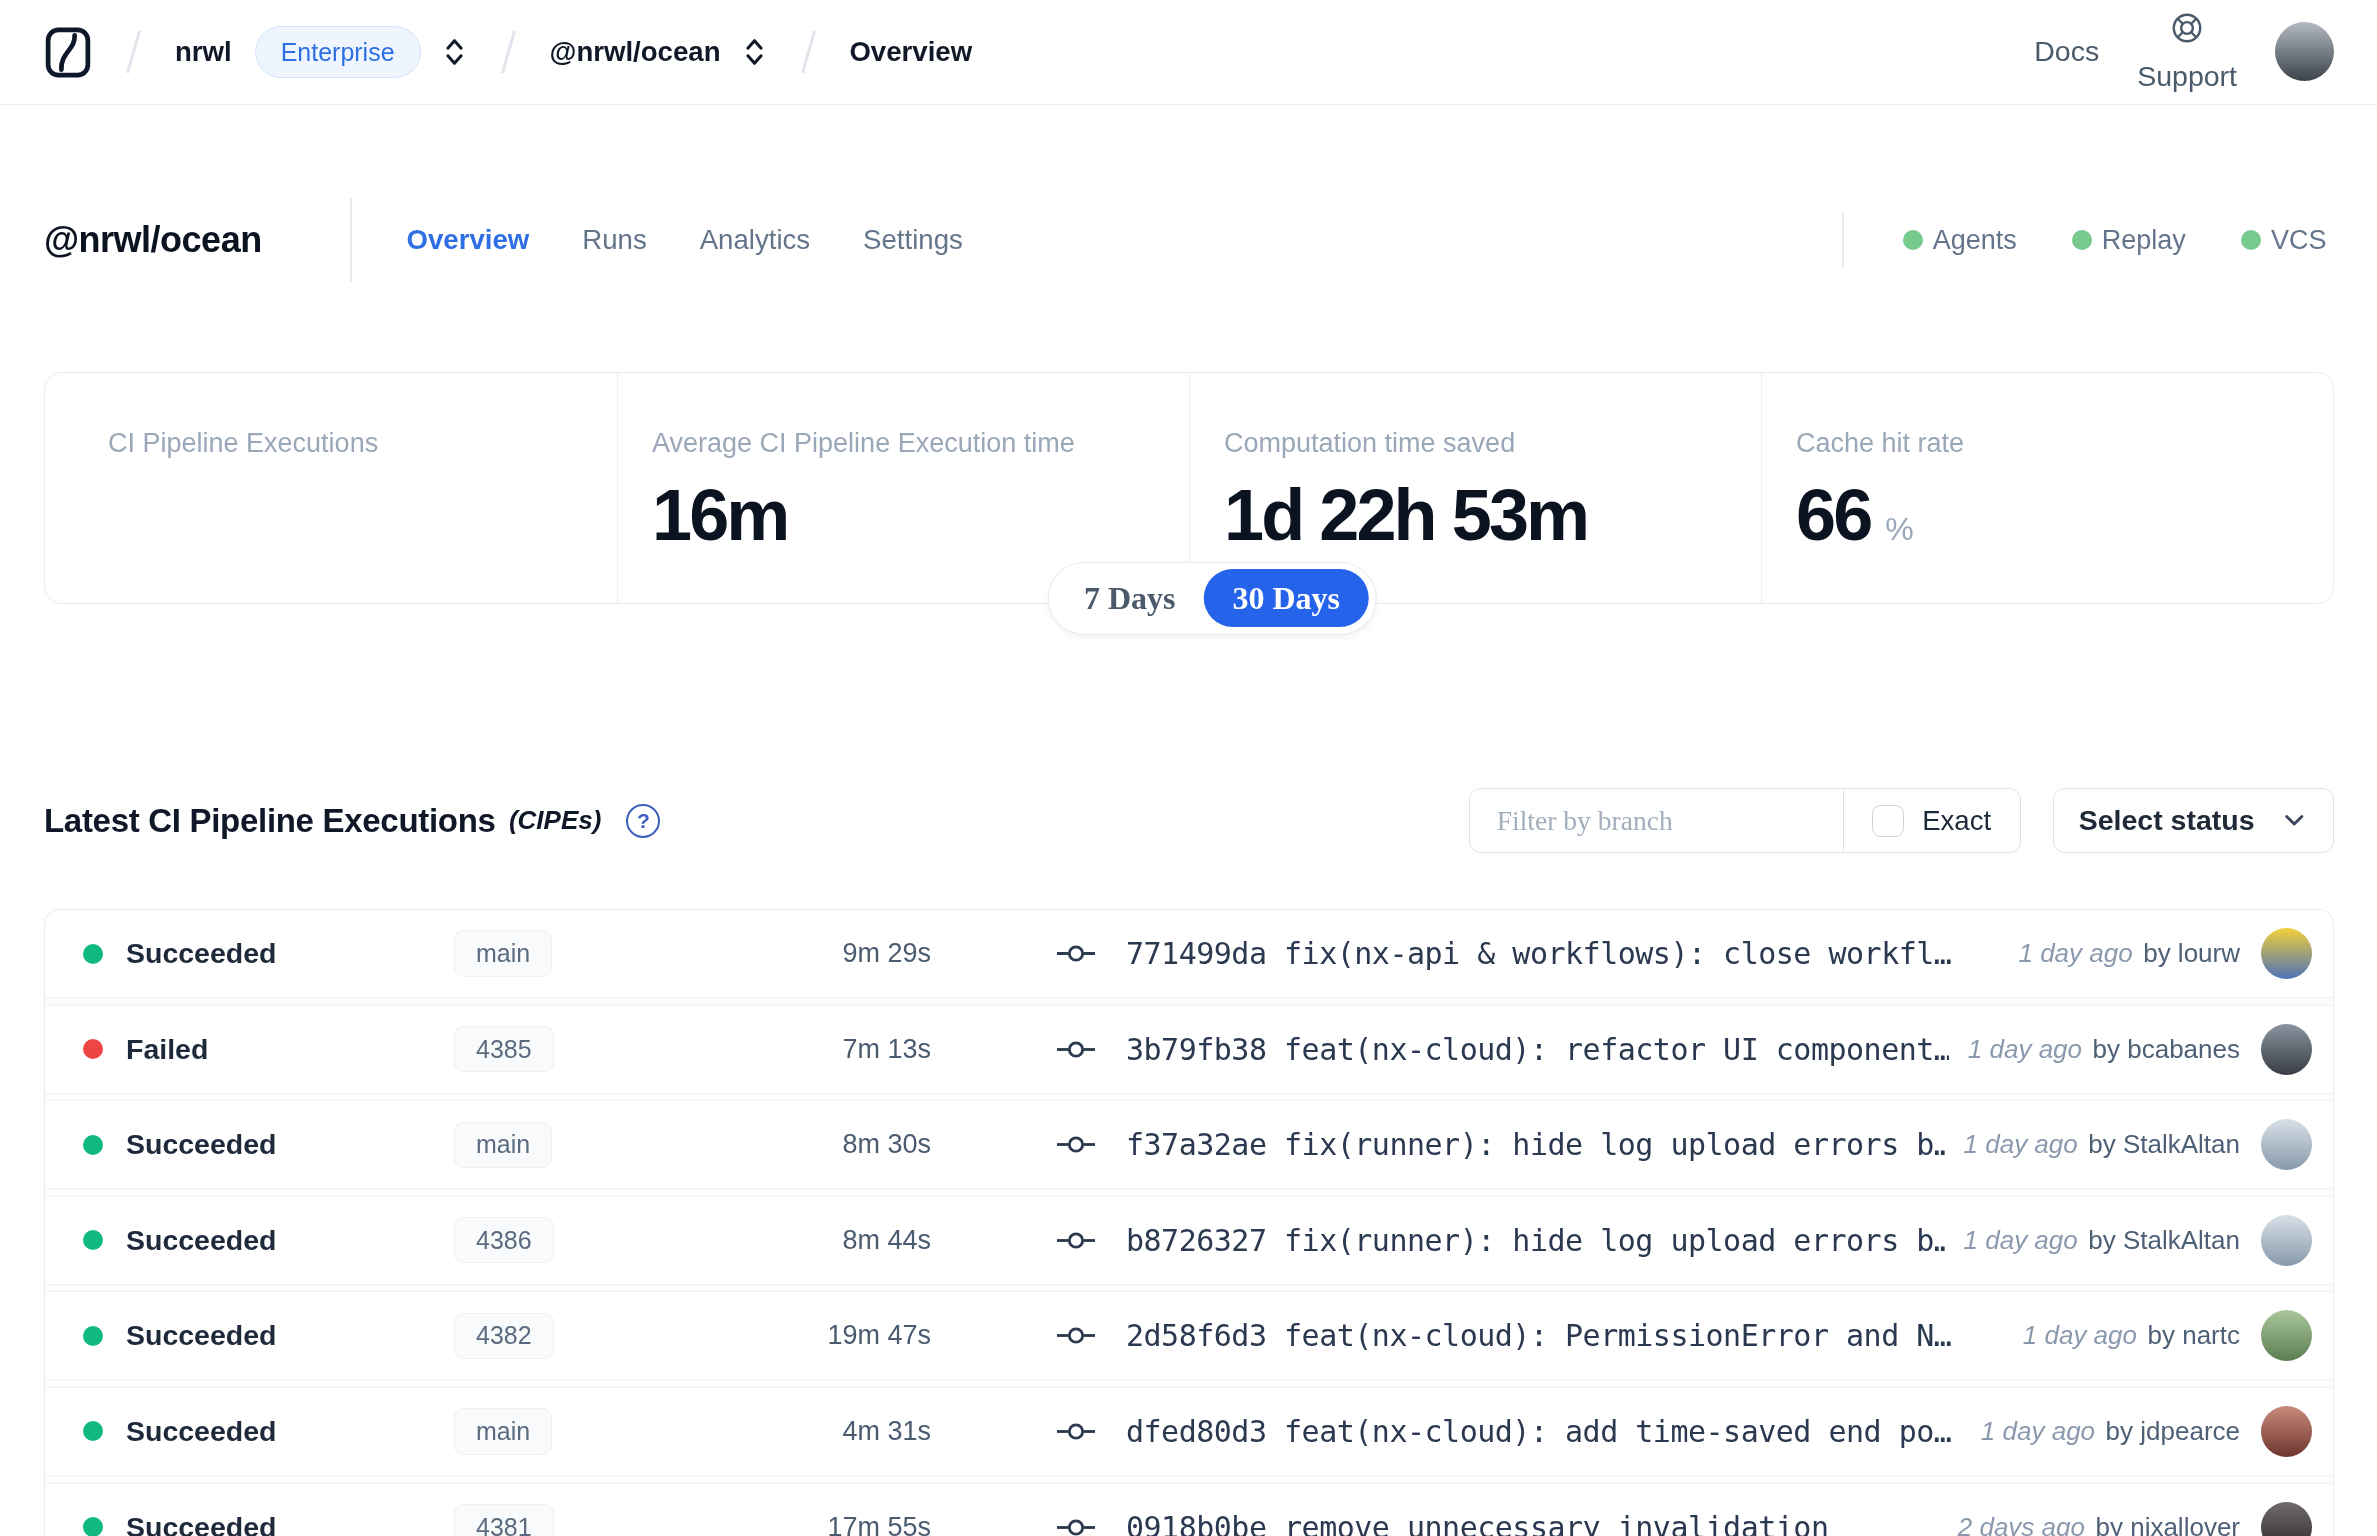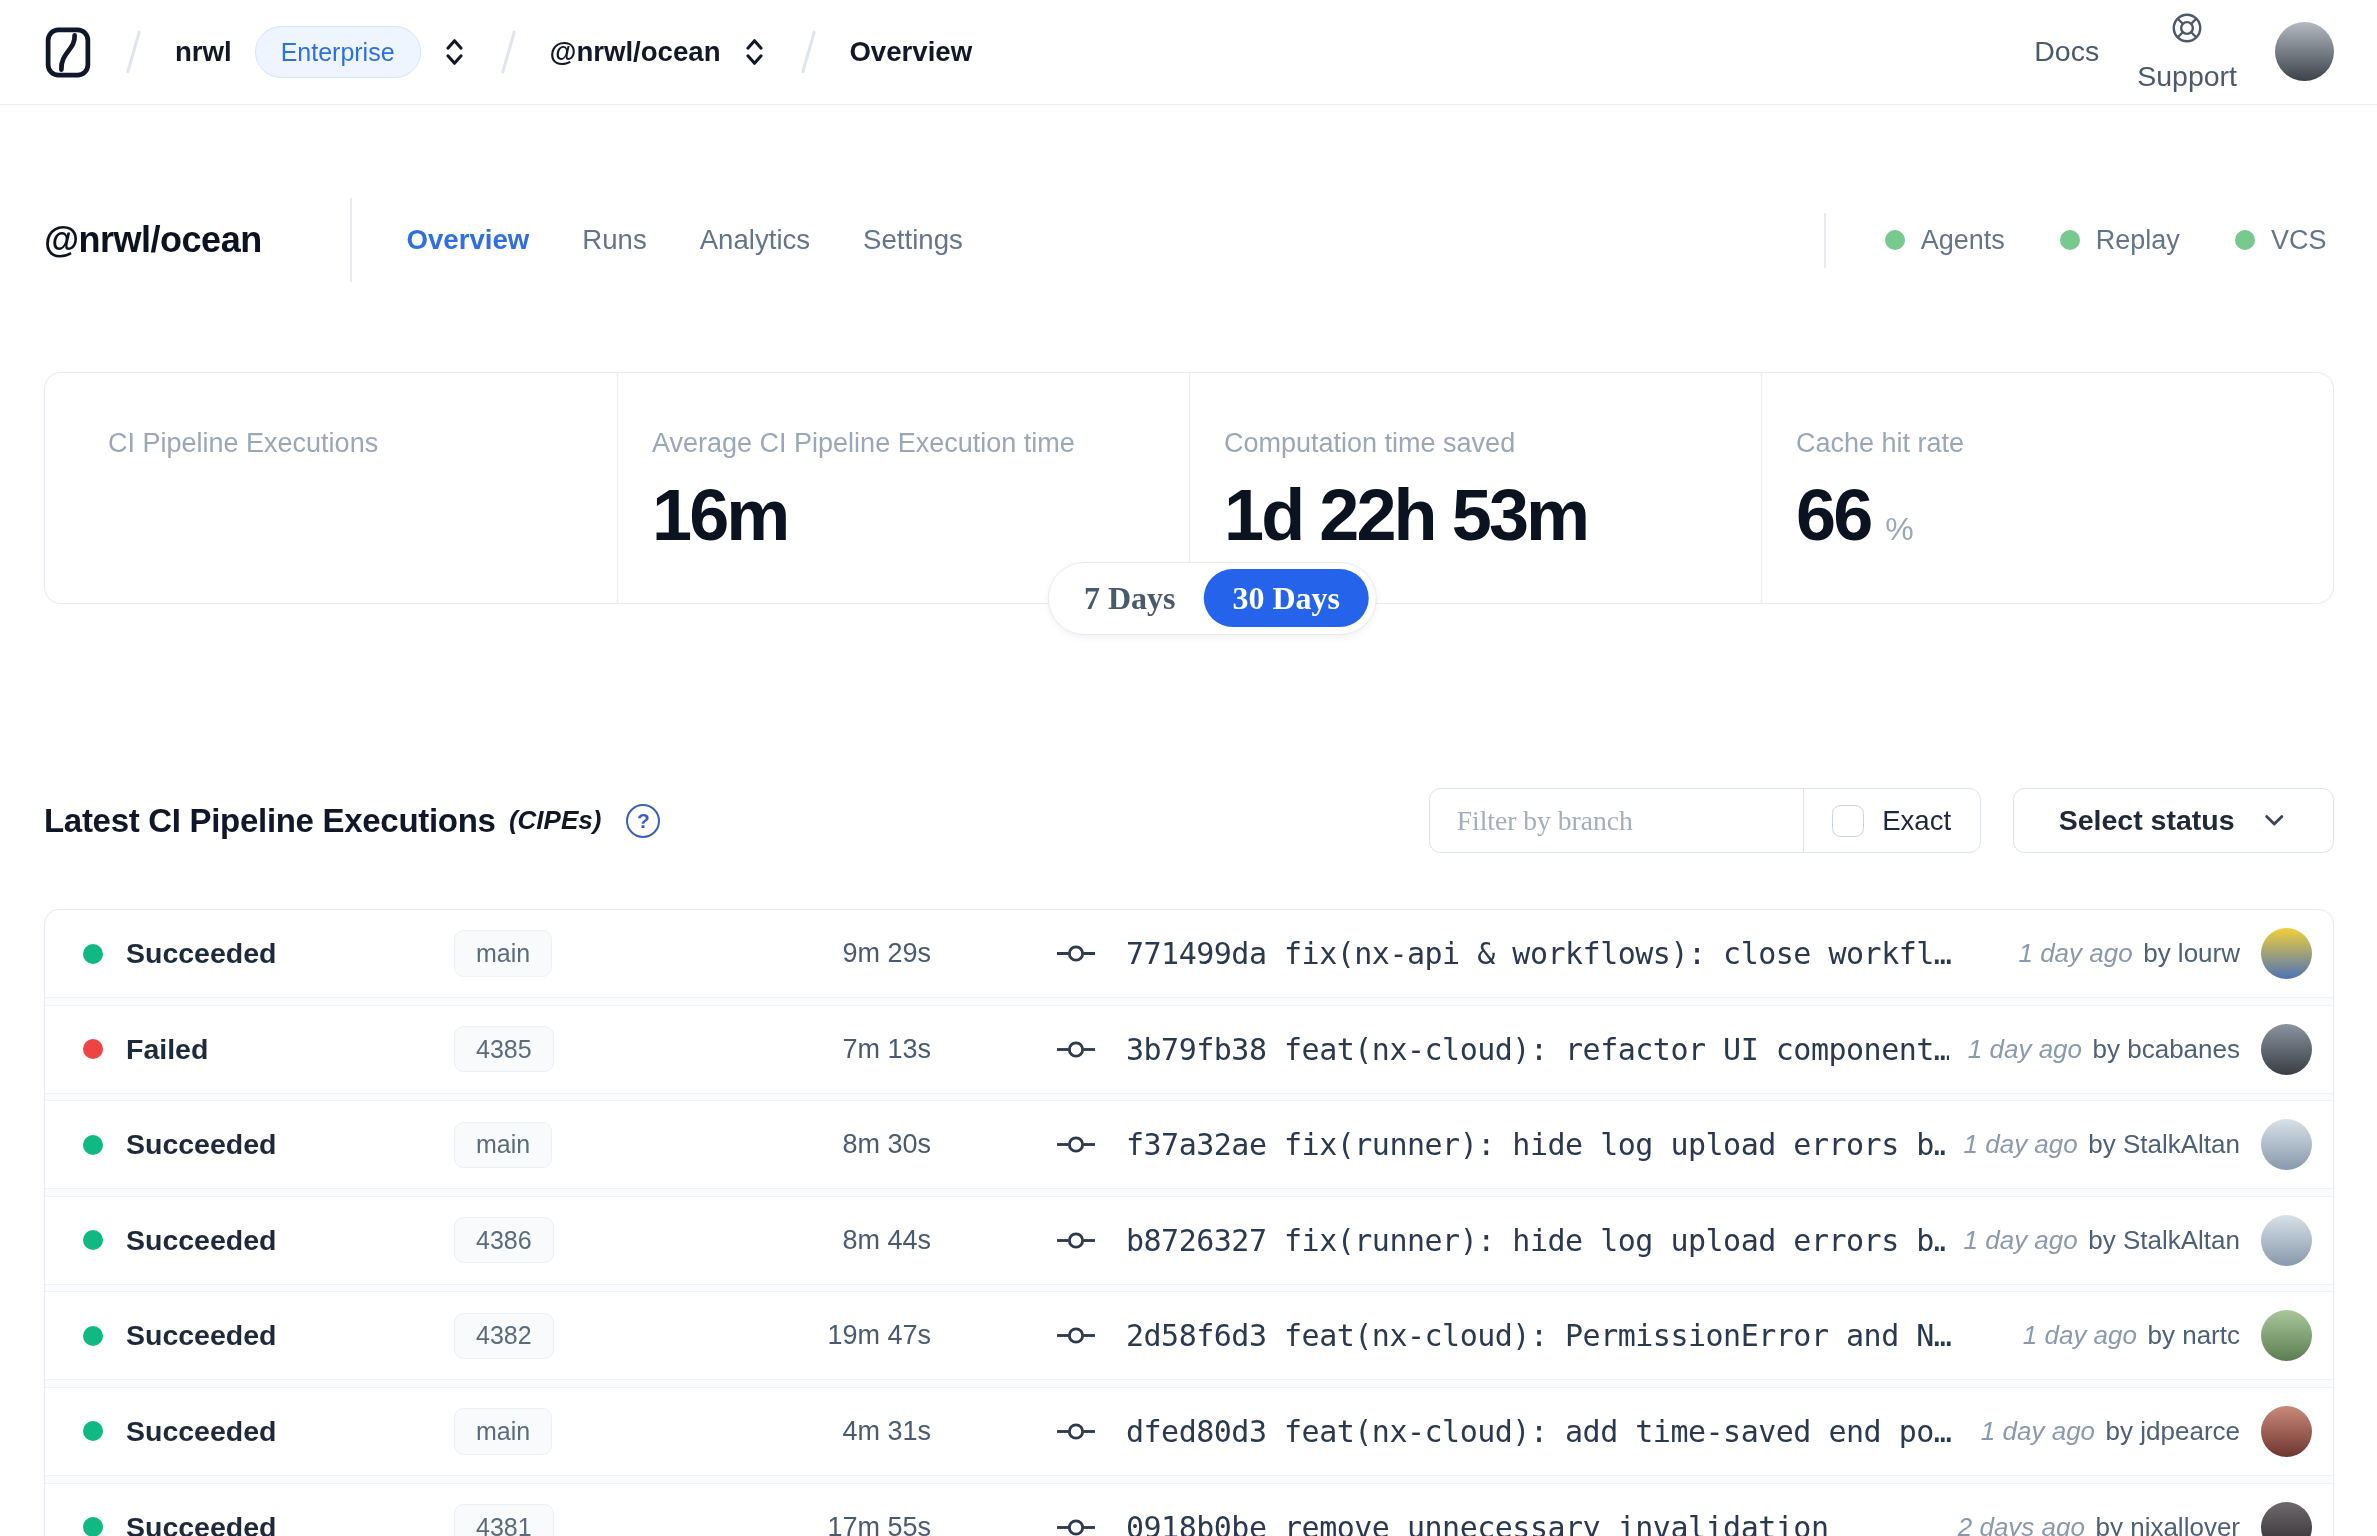--- a/index.html
+++ b/index.html
@@ -25,21 +25,21 @@
 
   
   .ws-header { margin:91px 44px 0; display:flex; align-items:center; min-height:88px; }
   .ws-title { font-size:36px; font-weight:700; color:#0b1220; letter-spacing:-0.5px; }
   .vdiv { width:1.9px; height:84px; background:#e7eaf0; margin:0 0 0 88px; }
   .tabs { display:flex; align-items:center; gap:53px; margin-left:55px; }
   .tab { font-size:27.6px; font-weight:500; color:#64748b; cursor:pointer; }
   .tab.active { color:#2f6fe4; font-weight:600; }
   .services { margin-left:auto; display:flex; align-items:center; }
   .vdiv2 { width:1.9px; height:55px; background:#e7eaf0; margin-right:59px; }
-  .service { display:flex; align-items:center; gap:16px; margin-right:55px; }
+  .service { display:flex; align-items:center; gap:10px; margin-right:55px; }
   .service:last-child { margin-right:7.6px; }
   .service-dot { width:20px; height:20px; border-radius:50%; }
   .service-label { font-size:27px; color:#64748b; }
 
   
   .stats-wrap { position:relative; margin:88px 44px 0; }
   .stats { display:grid; grid-template-columns:1fr 1fr 1fr 1fr; border:1.9px solid #e7eaf0;
     border-radius:17px; background:#fff; height:232px; }
   .stat-card { padding:55px 38px 0 63px; }
   .stat-card + .stat-card { border-left:1.9px solid #ebeef3;padding-left:34px; }
@@ -61,21 +61,21 @@
     font-size:21px; font-weight:700; display:flex; align-items:center; justify-content:center; margin-left:25px; cursor:pointer; }
   .filters { margin-left:auto; display:flex; align-items:center; gap:32px; }
   .filter-group { display:flex; align-items:stretch; border:1.9px solid #dde3ec; border-radius:11.4px;
     background:#fff; height:65px; overflow:hidden; }
   .branch-input { border:none; outline:none; width:373px; padding:0 27px; font-size:27.6px;
     color:#1e293b; font-family:Liberation Serif, serif; background:transparent; }
   .branch-input::placeholder { color:#a3aebc; }
   .exact-box { display:flex; align-items:center; gap:18px; padding:0 28.5px; border-left:1.9px solid #dde3ec; }
   .checkbox { width:32px; height:32px; border:1.9px solid #c9d3df; border-radius:8.6px; background:#fff; cursor:pointer; }
   .exact-label { font-size:27.6px; font-weight:500; color:#1e293b; }
-  .status-select { display:flex; align-items:center; gap:25px; height:65px; padding:0 45px;
+  .status-select { display:flex; align-items:center; gap:25px; height:65px; padding:0 25px;
     border:1.9px solid #dde3ec; border-radius:11.4px; background:#fff; cursor:pointer; }
   .status-select-label { font-size:28.5px; font-weight:600; color:#1f2937; }
 
   
   .cipe-table { margin:55px 44px 0; border:1.9px solid #e7eaf0; border-radius:15px; background:#fff; overflow:hidden; }
   .cipe-row { height:87px; display:flex; align-items:center; }
   .row-sep { height:8.6px; background:#fbfcfe; border-top:1.9px solid #eef1f6; border-bottom:1.9px solid #eef1f6; }
   .status-dot { width:20px; height:20px; border-radius:50%; margin-left:38px; flex:none; }
   .row-status { width:328px; margin-left:23px; font-size:28.5px; font-weight:600; color:#1e293b; flex:none; }
   .row-branch { width:228px; flex:none; }

